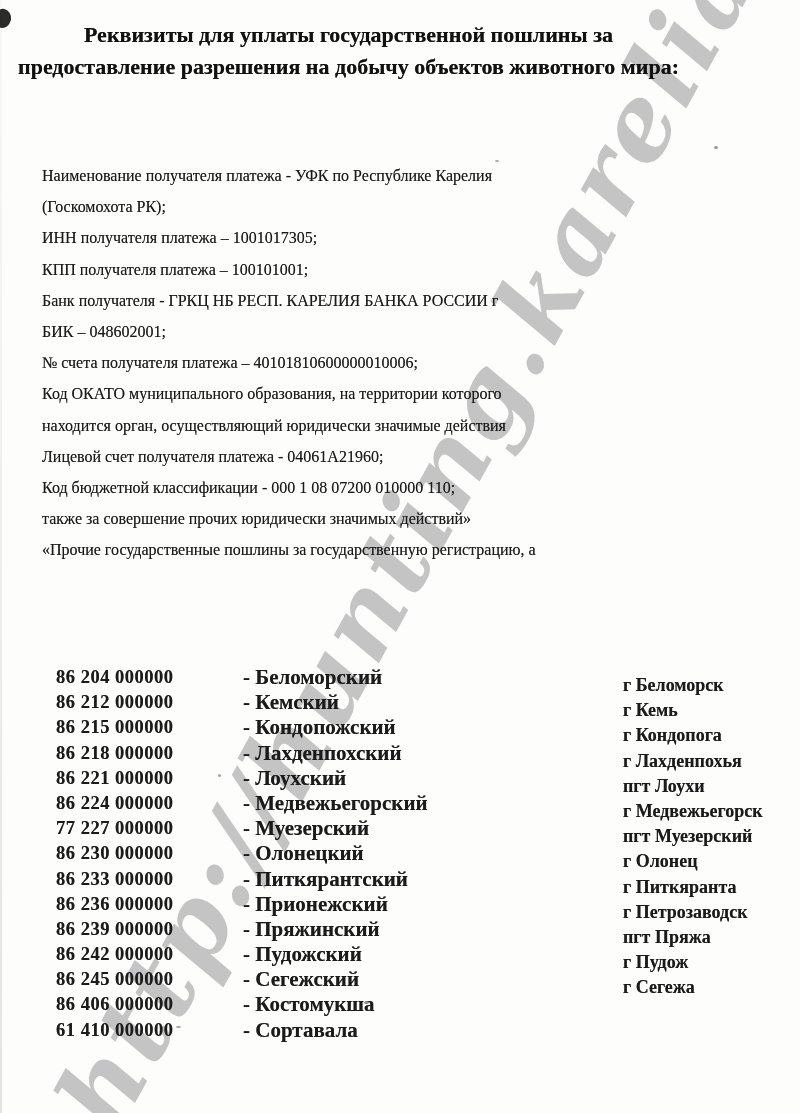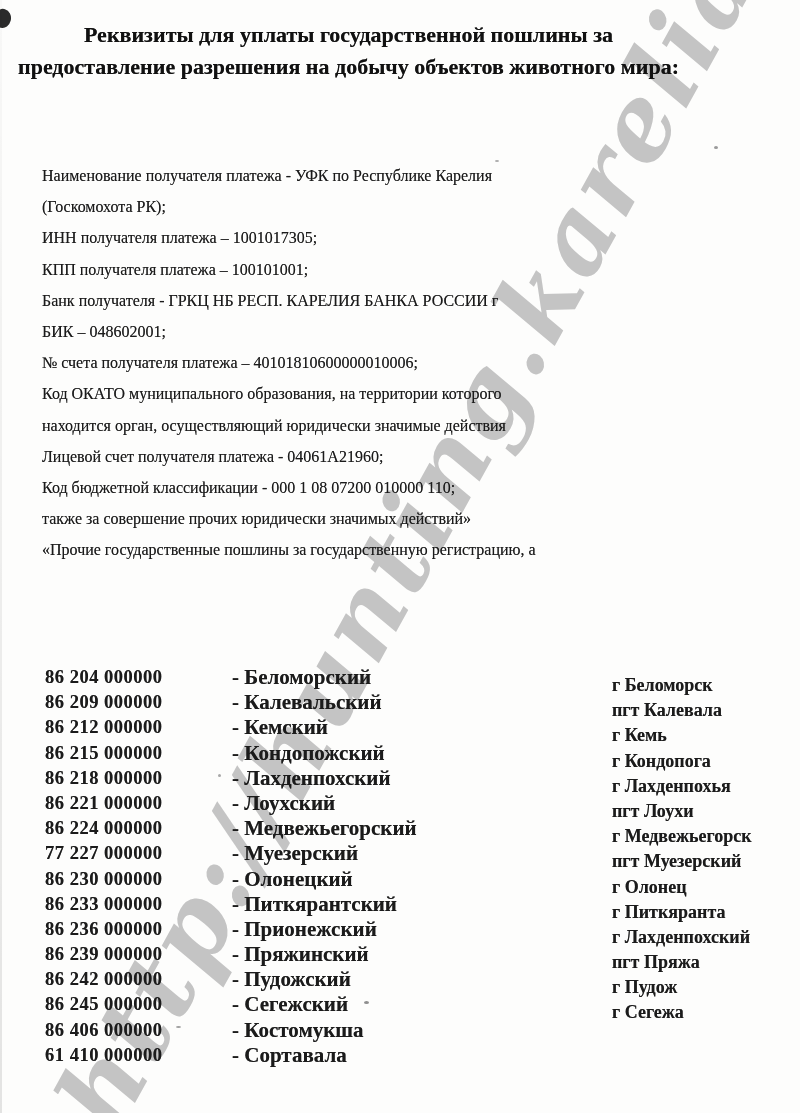--- a/index.html
+++ b/index.html
@@ -34,21 +34,21 @@
     position:absolute; left:42px; top:160px; width:740px;
     font-size:16px; line-height:31.2px;
     text-shadow:0 0 0.5px rgba(10,10,10,0.55);
     white-space:nowrap;
   }
   .body-block .b { font-weight:normal; }
   .okato {
     position:absolute; left:0; top:665px; width:800px;
     text-shadow:0 0 0.5px rgba(10,10,10,0.55);
   }
-  .okato .row { position:relative; height:25.2px; }
+  .okato .row { position:relative; height:25.2px;margin-left:11px; }
   .okato .c1 {
     position:absolute; left:45px; top:0; line-height:25.2px;
     font-size:18.5px; font-weight:bold; letter-spacing:0.5px; white-space:nowrap;
   }
   .okato .c2 {
     position:absolute; left:232px; top:0; line-height:25.2px;
     font-size:21px; font-weight:bold; white-space:nowrap;
   }
   .okato .c3 {
     position:absolute; left:612px; top:12px; line-height:16px;
@@ -104,25 +104,20 @@
     </div>
 
     <div class="okato">
 
         <div class="row">
           <span class="c1">86 204 000000</span>
           <span class="c2">- Беломорский</span>
           <span class="c3">г Беломорск</span>
         </div>
 
-        <div class="row">
-          <span class="c1">86 209 000000</span>
-          <span class="c2">- Калевальский</span>
-          <span class="c3">пгт Калевала</span>
-        </div>
 
         <div class="row">
           <span class="c1">86 212 000000</span>
           <span class="c2">- Кемский</span>
           <span class="c3">г Кемь</span>
         </div>
 
         <div class="row">
           <span class="c1">86 215 000000</span>
           <span class="c2">- Кондопожский</span>
@@ -161,21 +156,21 @@
 
         <div class="row">
           <span class="c1">86 233 000000</span>
           <span class="c2">- Питкярантский</span>
           <span class="c3">г Питкяранта</span>
         </div>
 
         <div class="row">
           <span class="c1">86 236 000000</span>
           <span class="c2">- Прионежский</span>
-          <span class="c3">г Лахденпохский</span>
+          <span class="c3">г Петрозаводск</span>
         </div>
 
         <div class="row">
           <span class="c1">86 239 000000</span>
           <span class="c2">- Пряжинский</span>
           <span class="c3">пгт Пряжа</span>
         </div>
 
         <div class="row">
           <span class="c1">86 242 000000</span>

